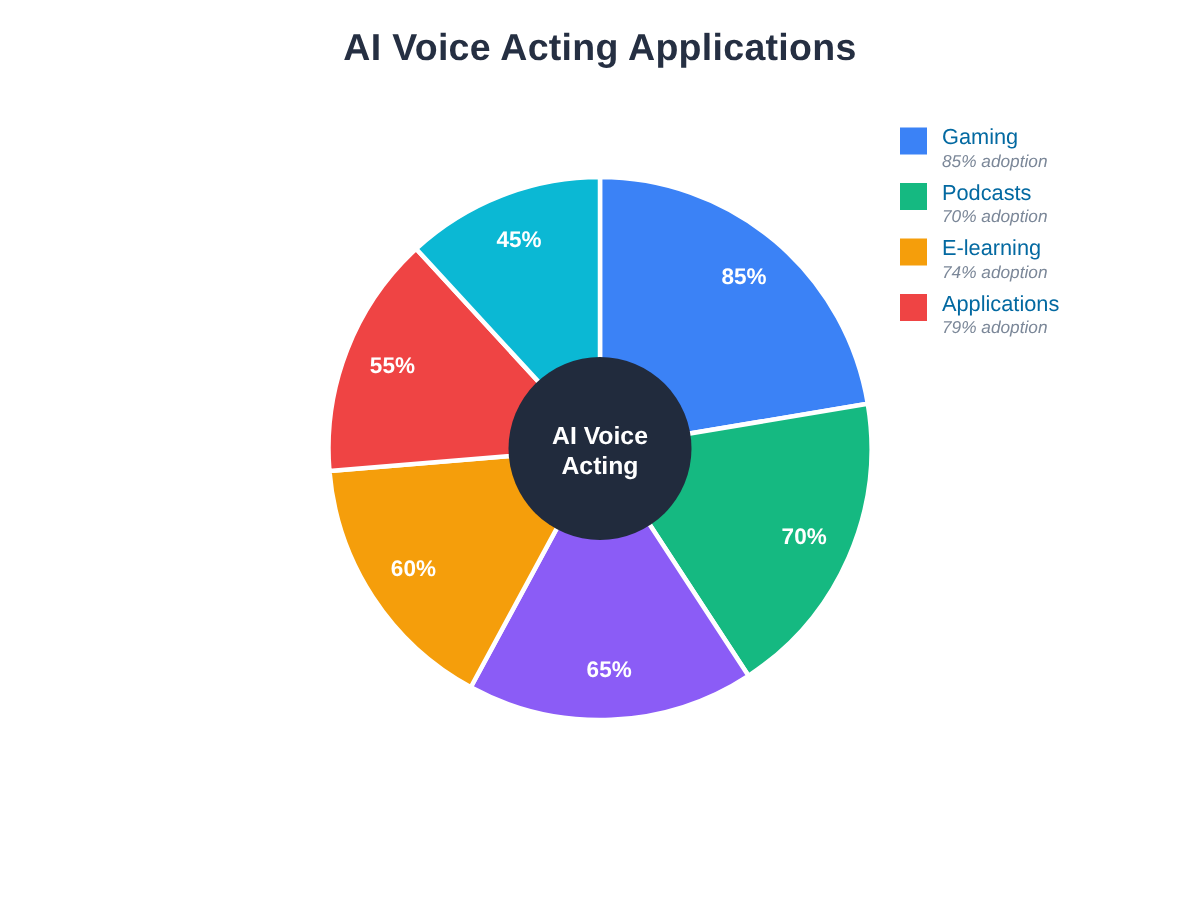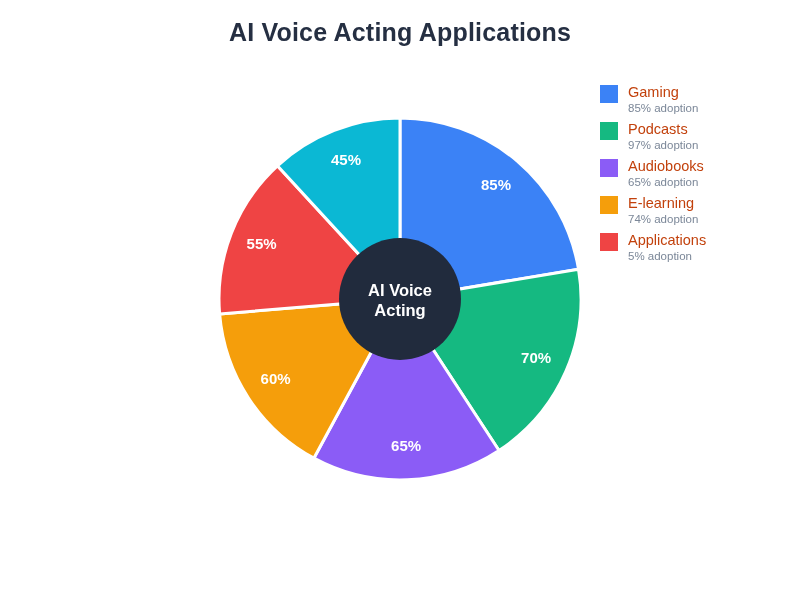--- a/index.html
+++ b/index.html
@@ -81,28 +81,29 @@
     margin-top: 1px;
   }
   .legend-text {
     margin-left: 10px;
     display: flex;
     flex-direction: column;
     line-height: 1;
   }
   .legend-label {
     font-size: 14.5px;
-    color: #c2410c;
+    color: #0369a1;
     line-height: 17px;
   }
   .legend-sub {
     font-size: 11.5px;
     color: #7b8characters;
     color: #7b8798;
     line-height: 15px;
+    font-style: italic;
   }
 </style>
 </head>
 <body>
 
 <div id="chart-root">
 
   <div class="chart-title">AI Voice Acting Applications</div>
 
   <svg class="pie" viewBox="0 0 800 600">
@@ -132,39 +133,32 @@
         <span class="legend-swatch" style="background: rgb(59, 130, 246);"></span>
         <span class="legend-text">
           <span class="legend-label">Gaming</span>
           <span class="legend-sub">85% adoption</span>
         </span>
       </div>
       <div class="legend-item">
         <span class="legend-swatch" style="background: rgb(21, 185, 129);"></span>
         <span class="legend-text">
           <span class="legend-label">Podcasts</span>
-          <span class="legend-sub">97% adoption</span>
-        </span>
-      </div>
-      <div class="legend-item">
-        <span class="legend-swatch" style="background: rgb(139, 92, 246);"></span>
-        <span class="legend-text">
-          <span class="legend-label">Audiobooks</span>
-          <span class="legend-sub">65% adoption</span>
+          <span class="legend-sub">70% adoption</span>
         </span>
       </div>
       <div class="legend-item">
         <span class="legend-swatch" style="background: rgb(245, 158, 11);"></span>
         <span class="legend-text">
           <span class="legend-label">E-learning</span>
           <span class="legend-sub">74% adoption</span>
         </span>
       </div>
       <div class="legend-item">
         <span class="legend-swatch" style="background: rgb(239, 68, 68);"></span>
         <span class="legend-text">
           <span class="legend-label">Applications</span>
-          <span class="legend-sub">5% adoption</span>
+          <span class="legend-sub">79% adoption</span>
         </span>
       </div>
     </div>
 
 </div>
 
 </body></html>

